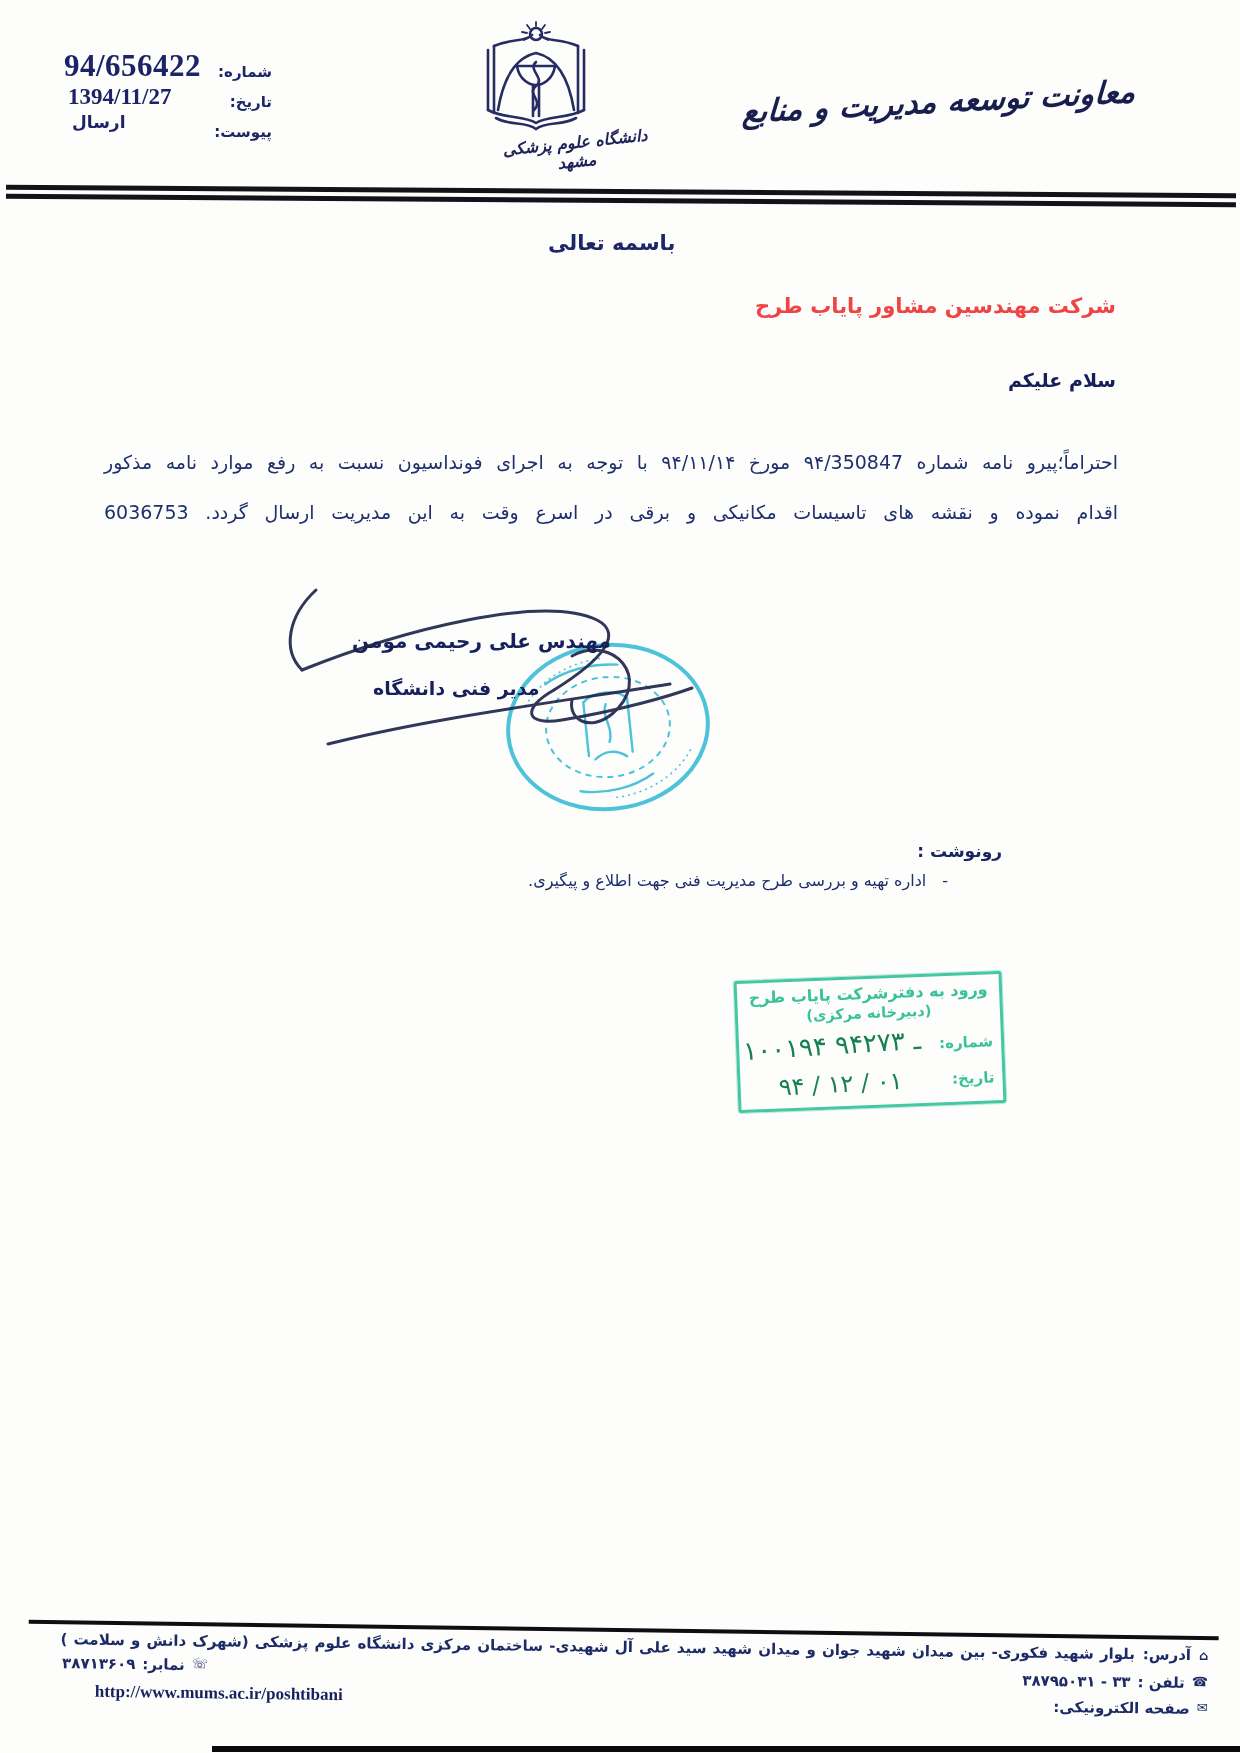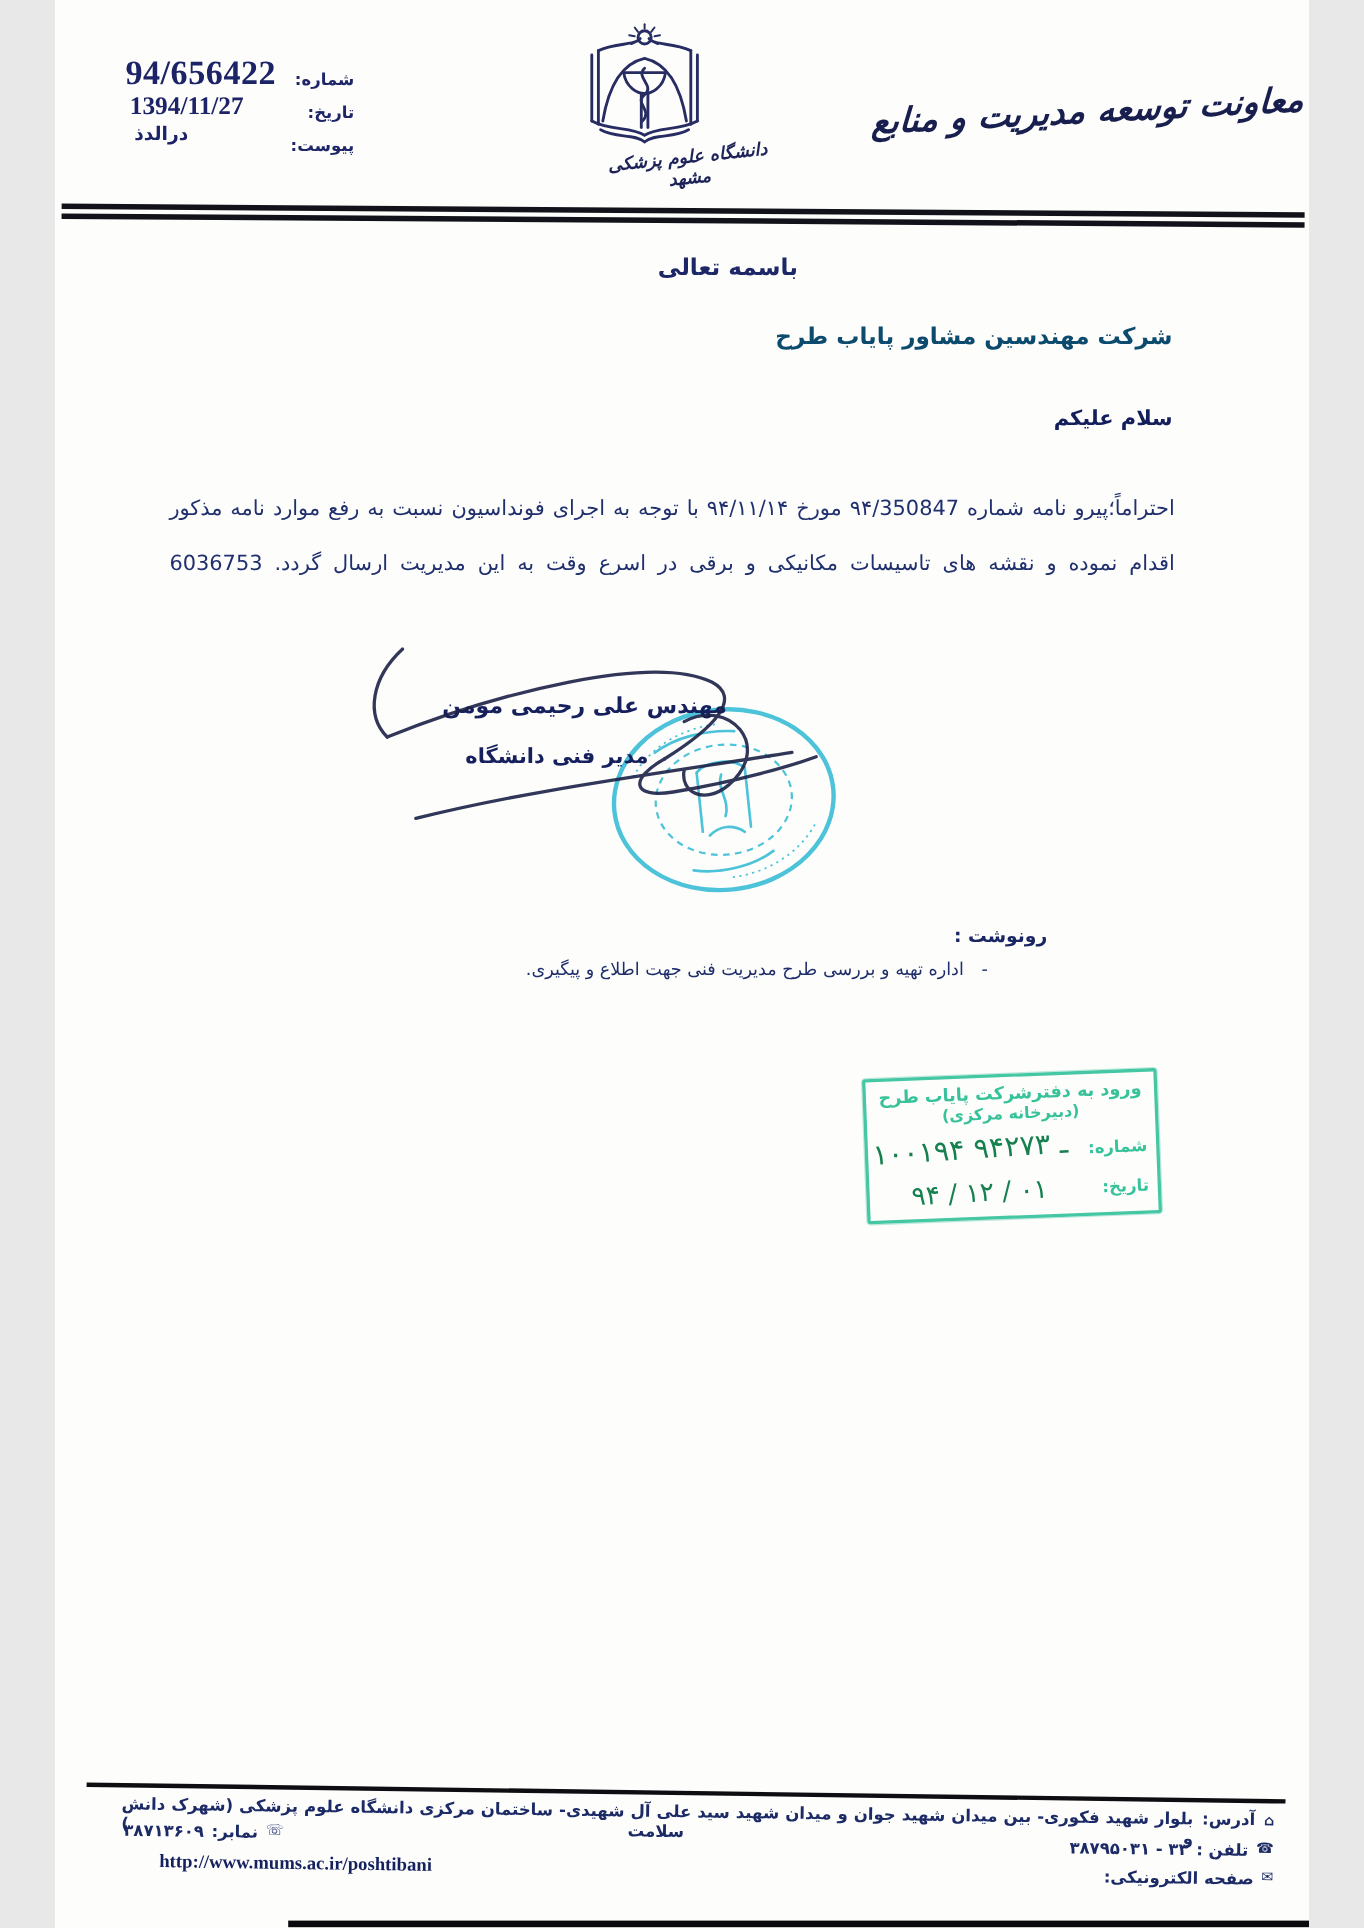--- a/index.html
+++ b/index.html
@@ -1,18 +1,18 @@
 <!DOCTYPE html>
 <html lang="fa"><head>
 <meta charset="utf-8">
 <style>
   * { margin:0; padding:0; box-sizing:border-box; }
   html,body { background:#e8e8e8; }
   .page {
-    position:relative; width:1140px; height:1753px; margin:0 auto;
+    position:relative; width:1240px; height:1753px; margin:0 auto;
     background:#fdfdfc; overflow:hidden;
     font-family:"DejaVu Sans", sans-serif; color:#20306e;
   }
   .abs { position:absolute; }
 
   
   .ref-num  { left:64px;  top:48px;  font:bold 31px "Liberation Serif","DejaVu Serif",serif; color:#1c2366; letter-spacing:.5px; }
   .ref-date { left:68px;  top:84px;  font:bold 23px "Liberation Serif","DejaVu Serif",serif; color:#1c2366;text-align:right; }
   .attach-note { left:72px; top:112px; font-weight:bold; font-size:17px; color:#1c2366; }
   .labels { left:198px; top:57px; width:74px; direction:rtl; text-align:right;
@@ -29,21 +29,21 @@
   .calligraphy { left:742px; top:84px; width:366px; text-align:center;
     font-style:italic; font-weight:bold; font-size:31px; color:#181f4e;
     transform:rotate(-3deg) skewX(-6deg); white-space:nowrap; }
 
   
   .rules { left:6px; right:4px; top:189px; transform:rotate(.4deg); }
   .rules .bar { height:5px; background:#12121a; }
   .rules .gap { height:4px; }
 
   .basmala { left:548px; top:231px; font-weight:bold; font-size:21px; color:#1d2767; }
-  .recipient { right:124px; top:294px; font-weight:bold; font-size:21px; color:#0c4a6e; direction:rtl; }
+  .recipient { right:124px; top:294px; font-weight:bold; font-size:21px; color:#ef4444; direction:rtl; }
   .salutation { right:124px; top:369px; font-weight:bold; font-size:19px; color:#141e5a; direction:rtl;text-align:center; }
 
   .body-text { left:104px; right:122px; top:437px; direction:rtl;
     font-size:19px; line-height:50px; color:#20306e; }
   .body-text .jline { text-align:justify; text-align-last:justify; }
 
   
   .sig-name  { left:352px; top:629px; font-weight:bold; font-size:20px; color:#15205c; direction:rtl; z-index:2; }
   .sig-title { left:373px; top:677px; font-weight:bold; font-size:19px; color:#15205c; direction:rtl; z-index:2; }
   .scrawl { left:272px; top:568px; z-index:3; }
@@ -83,21 +83,21 @@
 
   .bottom-edge { left:212px; right:0; top:1746px; height:6px; background:#0a0a0e; }
 </style>
 </head>
 <body>
 
 <div class="page">
 
   <div class="abs ref-num">94/656422</div>
   <div class="abs ref-date">1394/11/27</div>
-  <div class="abs attach-note">درالدذ</div>
+  <div class="abs attach-note">ارسال</div>
   <div class="abs labels">
     <div>شماره:</div>
     <div>تاریخ:</div>
     <div>پیوست:</div>
   </div>
 
   <svg class="abs logo" width="128" height="118" viewBox="0 0 128 118">
     <g stroke="#272c63" stroke-width="2.6" fill="none" stroke-linecap="round">
       <circle cx="64" cy="14" r="6"></circle>
       <g stroke-width="1.8">

